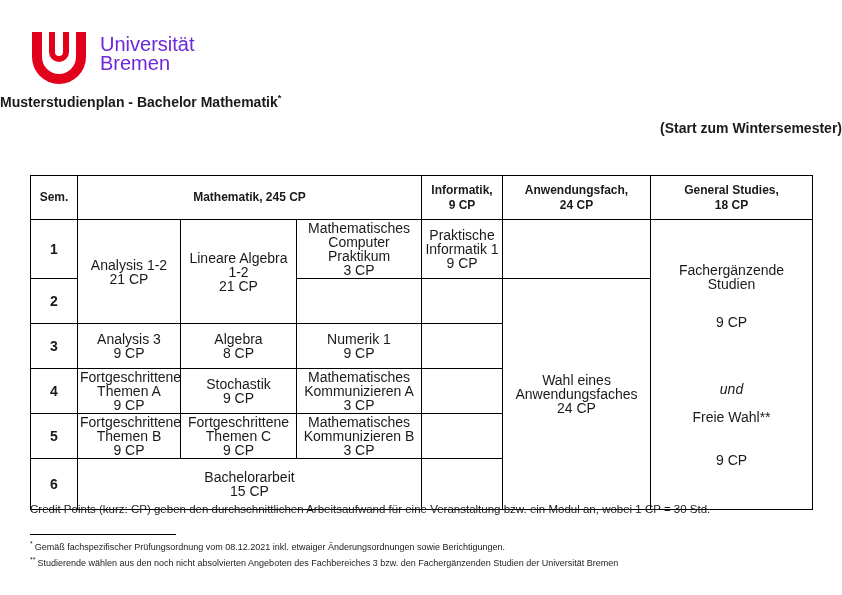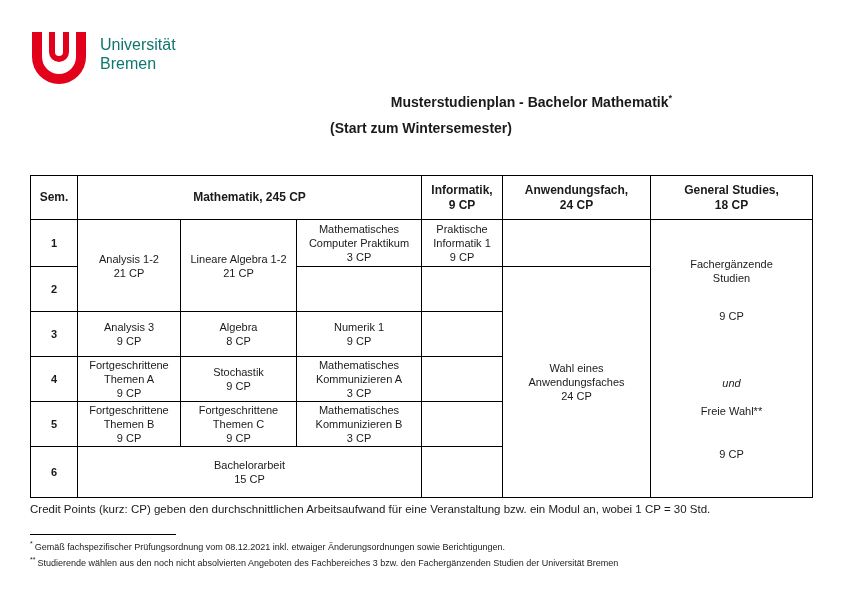--- a/index.html
+++ b/index.html
@@ -19,40 +19,40 @@
     border-left: 10px solid #e2001a; border-right: 10px solid #e2001a; border-bottom: 10px solid #e2001a;
     border-radius: 0 0 27px 27px;
   }
   .logo-inner {
     position: absolute; left: 19px; top: 4px; width: 20px; height: 30px;
     border-left: 6px solid #e2001a; border-right: 6px solid #e2001a; border-bottom: 6px solid #e2001a;
     border-radius: 0 0 10px 10px;
   }
   .org-name {
     position: absolute; left: 100px; top: 35px;
-    font-size: 16px; line-height: 19px; font-weight: 500; color: #0f766e;
+    font-size: 20px; line-height: 19px; font-weight: 500; color: #6d28d9;
   }
 
   
-  .title-1 { position: absolute; left: 0; top: 93px; width: 672px; text-align: right;
+  .title-1 { position: absolute; left: 0; top: 93px; width: 672px; text-align: left;
              font-size: 14px; font-weight: bold; }
   .title-1 sup { font-size: 9px; vertical-align: super; }
-  .title-2 { position: absolute; left: 0; top: 120px; width: 842px; text-align: center;
+  .title-2 { position: absolute; left: 0; top: 120px; width: 842px; text-align: right;
              font-size: 14px; font-weight: bold; }
 
   
   table.plan {
     position: absolute; left: 30px; top: 175px;
     width: 782px; border-collapse: collapse; table-layout: fixed;
   }
   table.plan th, table.plan td {
     border: 1px solid #000;
     text-align: center; vertical-align: middle;
     padding: 1px 2px;
-    font-size: 11px; line-height: 14px;
+    font-size: 14px; line-height: 14px;
     white-space: pre-line;
   }
   table.plan th { font-size: 12px; font-weight: bold; line-height: 15px; }
   td.sem { font-size: 12px; font-weight: bold; }
   tr.hdr { height: 44px; }
   tr.r1 { height: 47px; }
   tr.r2, tr.r3, tr.r4, tr.r5 { height: 45px; }
   tr.r6 { height: 51px; }
 
   

